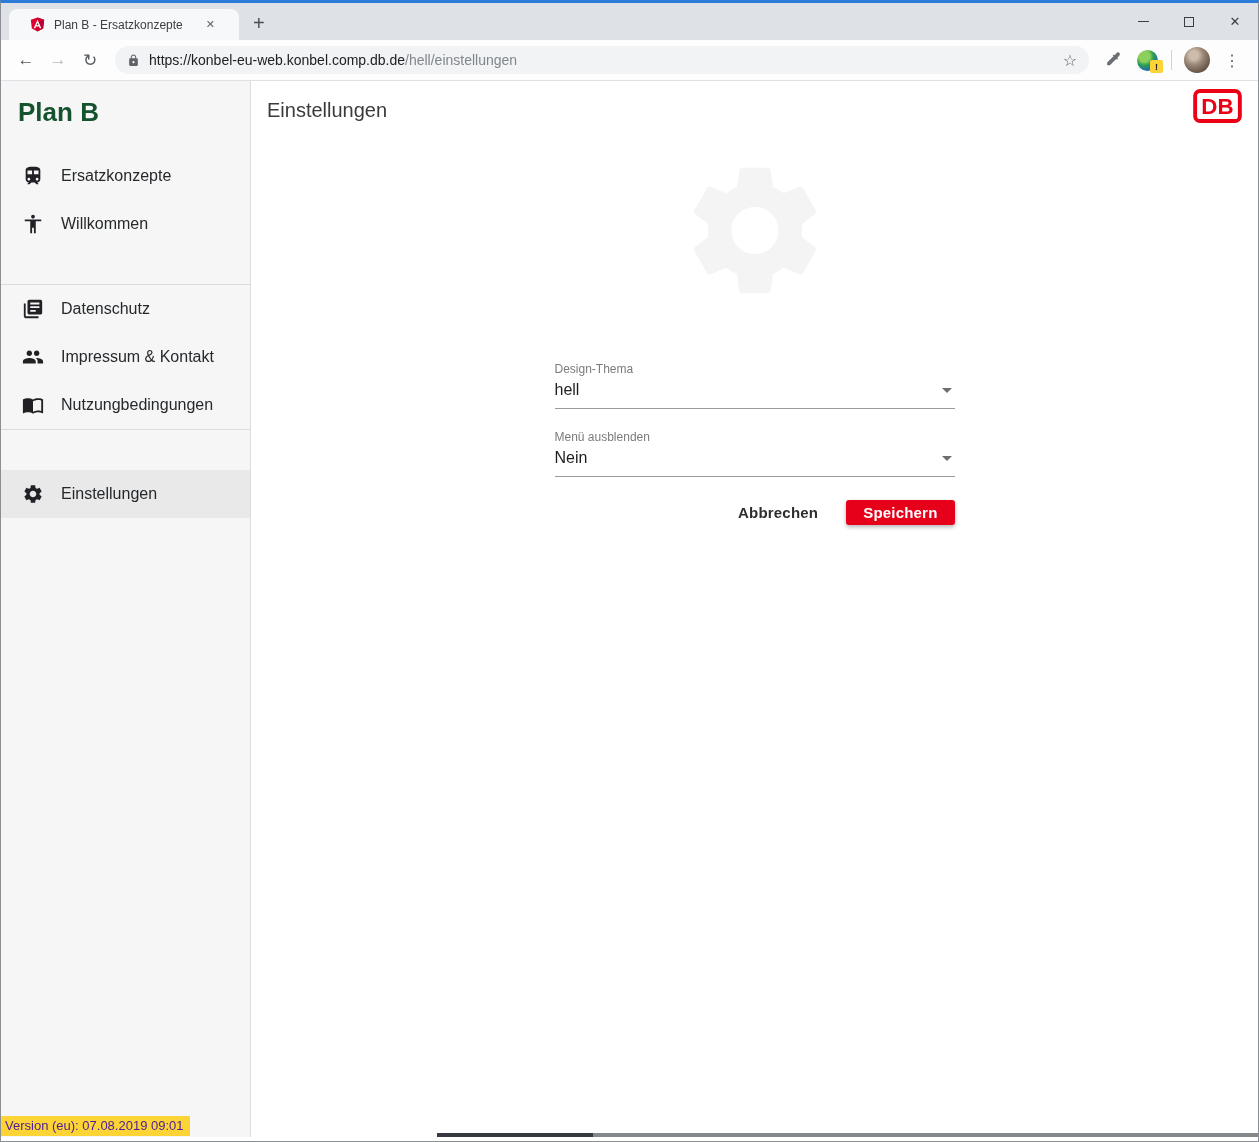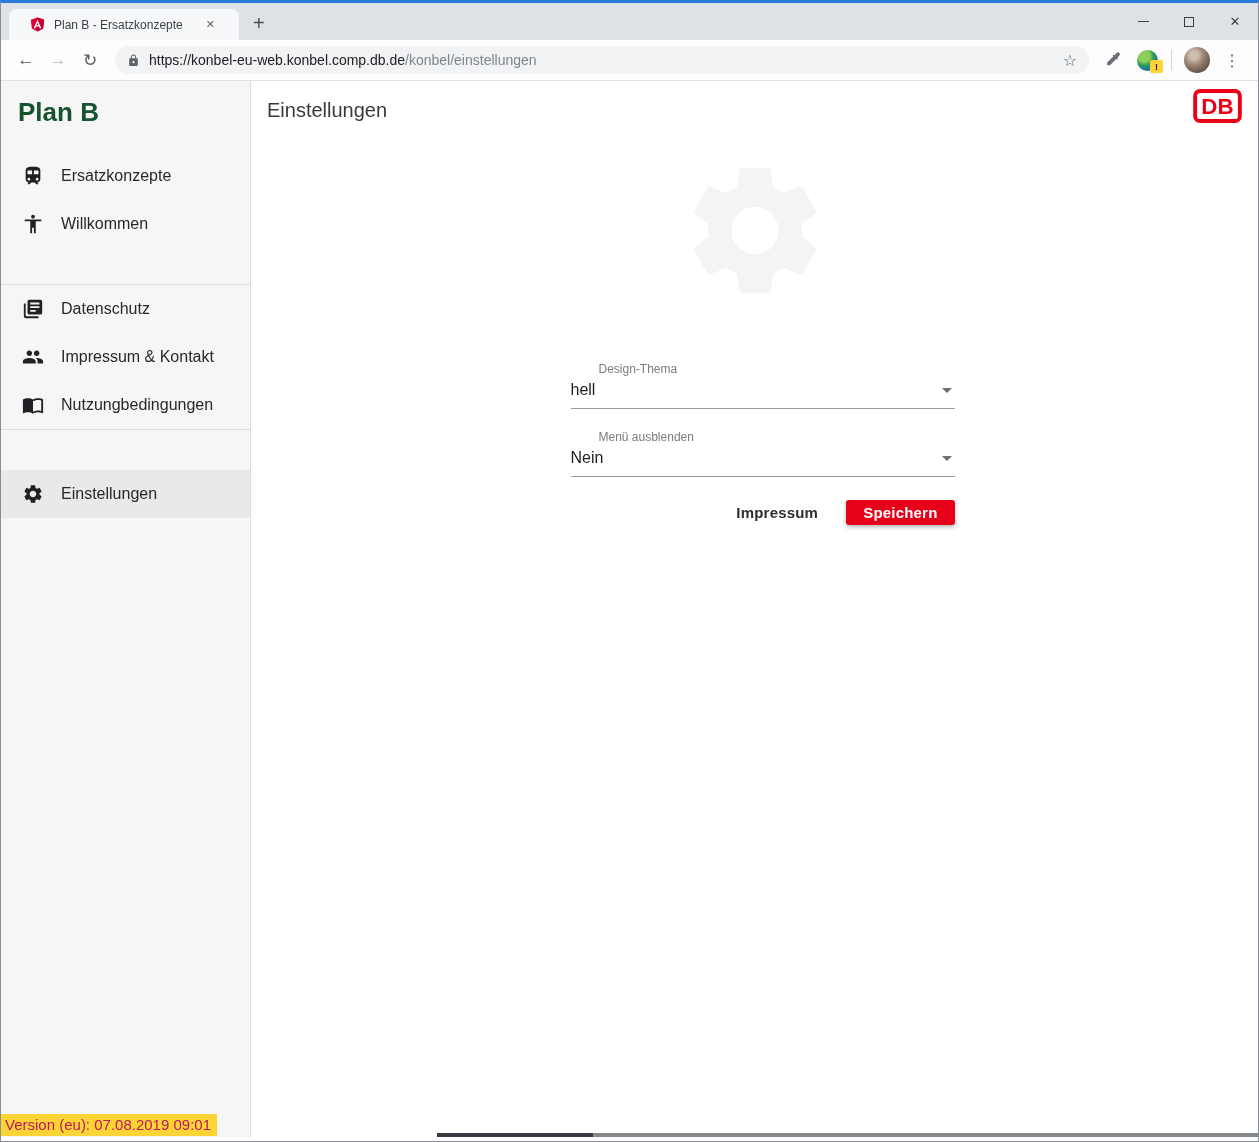--- a/index.html
+++ b/index.html
@@ -53,31 +53,31 @@
   .app { display:flex; height:1056px; }
 
   .sidebar { width:250px; background:#f6f6f6; border-right:1px solid #dcdcdc; position:relative; flex:0 0 auto; }
   .app-title { padding:16px 16px 0 17px; font-size:26px; font-weight:bold; color:#14532d; }
   .nav-list { margin-top:24px; }
   .nav-item { height:48px; display:flex; align-items:center; padding:0 16px 0 21px; gap:17px; font-size:16px; color:#26292c; cursor:default; }
   .nav-item svg { width:22px; height:22px; fill:#1f2124; flex:0 0 auto; }
   .nav-item.selected { background:#e9e9e9; }
   .side-divider { height:1px; background:#dcdcdc; }
   .gap36 { height:36px; } .gap40 { height:40px; }
-  .version { position:absolute; left:0; bottom:1px; background:#fcd435; color:#be185d; font-size:15px; padding:2px 6px 3px 4px; }
+  .version { position:absolute; left:0; bottom:1px; background:#fcd435; color:#4c1d95; font-size:13px; padding:2px 6px 3px 4px; }
 
   .content { flex:1; position:relative; background:#fff; }
   .page-title { position:absolute; top:18px; left:16px; font-size:20px; color:#3a3a3a; }
   .db-logo { position:absolute; top:8px; right:16px; width:49px; height:34px; }
   .gear-watermark { position:absolute; top:71px; left:50%; transform:translateX(-50%); width:157px; height:157px; fill:#f4f4f4; }
 
   .form-wrap { position:absolute; top:281px; left:50%; transform:translateX(-50%); width:400px; }
   .field { margin-bottom:21px; }
-  .field-label { font-size:12px; color:#7b7b7b; margin-bottom:5px;margin-left:44px; }
-  .field-row { display:flex; align-items:center; justify-content:space-between; border-bottom:1px solid #9b9b9b; padding-bottom:9px;margin-left:16px; }
+  .field-label { font-size:12px; color:#7b7b7b; margin-bottom:5px; }
+  .field-row { display:flex; align-items:center; justify-content:space-between; border-bottom:1px solid #9b9b9b; padding-bottom:9px; }
   .field-value { font-size:16px; color:#1e1e1e; }
   .dd-arrow { width:0; height:0; border-left:5px solid transparent; border-right:5px solid transparent; border-top:5px solid #6f6f6f; margin-right:3px; }
 
   .actions { display:flex; justify-content:flex-end; align-items:center; gap:28px; margin-top:23px; }
   .btn-cancel { font-size:15px; color:#2e2e2e; font-weight:bold; letter-spacing:.2px; background:none; border:none; }
   .btn-save { background:#e60019; color:#fff; font-weight:bold; font-size:15px; padding:4px 17px; border-radius:3px;
     border:none; box-shadow:0 2px 4px rgba(0,0,0,.3); letter-spacing:.2px; }
 
   .bottom-bar { position:absolute; bottom:0; left:186px; right:0; height:4px; background:#85888b; }
   .bottom-thumb { position:absolute; left:0; top:0; width:156px; height:100%; background:#36393f; }
@@ -110,21 +110,21 @@
   </div>
 
   <div class="toolbar">
     <span class="nav-btn">←</span>
     <span class="nav-btn disabled">→</span>
     <span class="nav-btn">↻</span>
     <div class="omnibox">
       <svg class="lock-icon" viewBox="0 0 24 24">
         <path d="M18 8h-1V6c0-2.76-2.24-5-5-5S7 3.24 7 6v2H6c-1.1 0-2 .9-2 2v10c0 1.1.9 2 2 2h12c1.1 0 2-.9 2-2V10c0-1.1-.9-2-2-2zm-6 9c-1.1 0-2-.9-2-2s.9-2 2-2 2 .9 2 2-.9 2-2 2zm3.1-9H8.9V6c0-1.71 1.39-3.1 3.1-3.1 1.71 0 3.1 1.39 3.1 3.1v2z"></path>
       </svg>
-      <span class="url"><span>https://konbel-eu-web.konbel.comp.db.de</span><span class="path">/konbel/einstellungen</span></span>
+      <span class="url"><span>https://konbel-eu-web.konbel.comp.db.de</span><span class="path">/hell/einstellungen</span></span>
       <span class="star">☆</span>
     </div>
     <span class="ext-icon">
       <svg class="pipette" viewBox="0 0 24 24">
         <path d="M20.7 5.8c.8-.8.8-2 0-2.8l-.7-.7c-.8-.8-2-.8-2.8 0L14 5.5l-1-1-1.4 1.4 1 1-8.1 8.1c-.2.2-.3.4-.3.7V19h3.3c.3 0 .5-.1.7-.3l8.1-8.1 1 1 1.4-1.4-1-1 3-3.4z"></path>
       </svg>
     </span>
     <span class="ext-icon">
       <span class="globe"></span>
       <span class="ext-badge">!</span>
@@ -217,21 +217,21 @@
         <div class="field">
           <div class="field-label">Menü ausblenden</div>
           <div class="field-row">
             <span class="field-value">Nein</span>
             <span class="dd-arrow"></span>
           </div>
         </div>
 
 
         <div class="actions">
-          <button class="btn-cancel">Impressum</button>
+          <button class="btn-cancel">Abbrechen</button>
           <button class="btn-save">Speichern</button>
         </div>
       </div>
 
       <div class="bottom-bar">
         <div class="bottom-thumb"></div>
       </div>
     </div>
   </div>
 </div>

